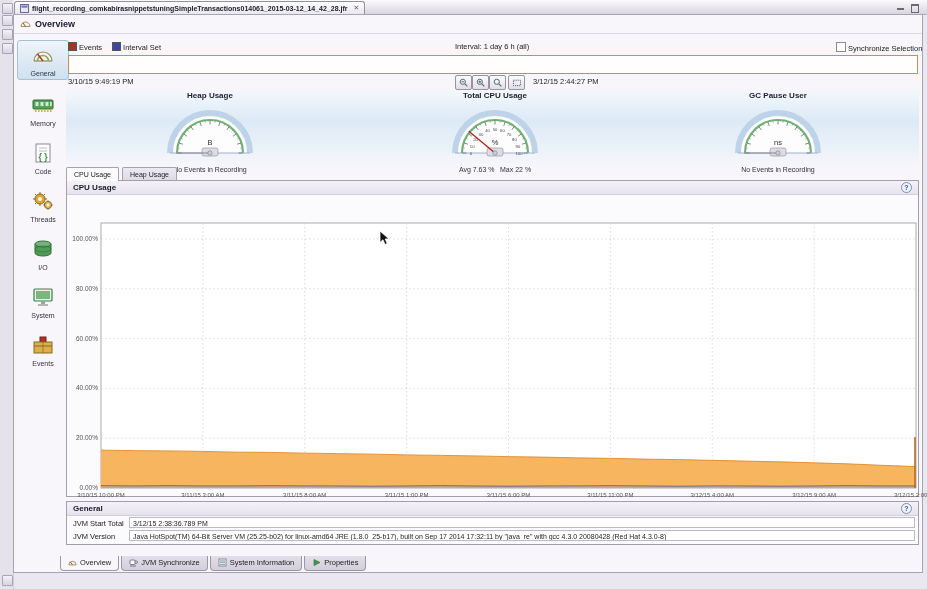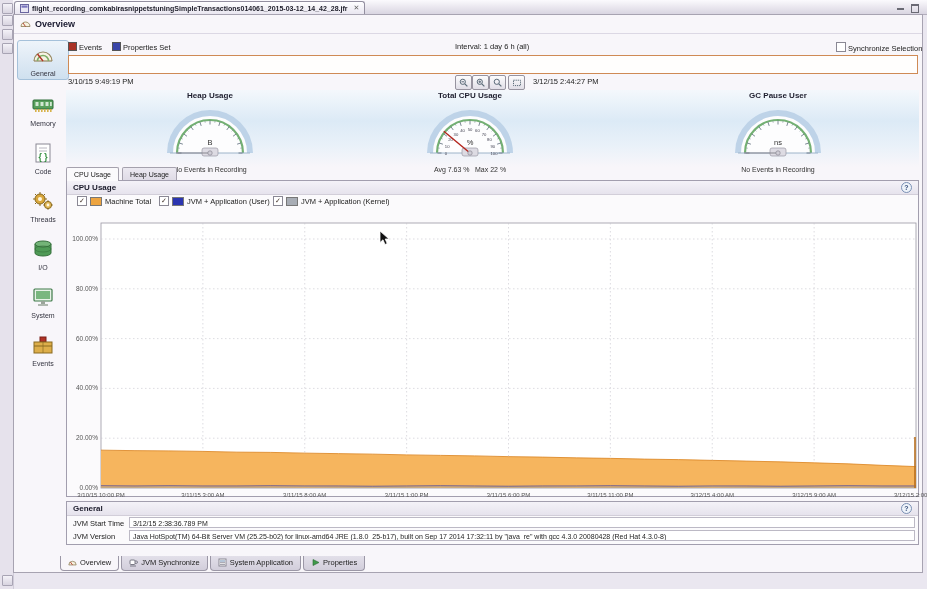--- a/index.html
+++ b/index.html
@@ -185,21 +185,21 @@
     </svg>
     <div class="side-label">Events</div>
   </div>
 
   <div class="abs" style="left:68px;top:42px">
     <span class="chip" style="background:#a93226"></span>
     <span>Events</span>
   </div>
   <div class="abs" style="left:112px;top:42px">
     <span class="chip" style="background:#3a46a8"></span>
-    <span>Properties Set</span>
+    <span>Interval Set</span>
   </div>
   <div class="abs" style="left:455px;top:42px">Interval: 1 day 6 h (all)</div>
   <div class="abs" style="left:836px;top:42px">
     <span class="cb"></span>
     <span>Synchronize Selection</span>
   </div>
 
   <div id="range-sel"></div>
 
   <div class="abs" style="left:68px;top:77px">3/10/15 9:49:19 PM</div>
@@ -260,21 +260,21 @@
         <line x1="87.17569898774522" y1="38.153289757943824" x2="88.95771203612196" y2="37.24530875846473" stroke="#5a6a78" stroke-width="0.4"></line>
         <line x1="87.10511071441188" y1="43.193015660314" x2="90.9093367795925" y2="41.95694768281421" stroke="#5a6a78" stroke-width="0.8"></line>
         <line x1="90.1244943881517" y1="47.228748816272955" x2="92.09987106934197" y2="46.91587988619249" stroke="#5a6a78" stroke-width="0.4"></line>
         <line x1="88.5" y1="52" x2="92.5" y2="52" stroke="#5a6a78" stroke-width="0.8"></line>
         <rect x="52" y="47" width="16" height="8" rx="2" fill="#dddbe3" stroke="#9a98a4" stroke-width="0.7"></rect>
         <line x1="60" y1="52" x2="26" y2="51.99999999999999" stroke="#88888f" stroke-width="1.1"></line>
         <circle cx="60" cy="52" r="2.2" fill="#cfcdd6" stroke="#8a8894" stroke-width="0.7"></circle>
       </svg>
     <div class="gauge-status">No Events in Recording</div>
   </div>
-  <div class="gauge-block" style="left:385px">
+  <div class="gauge-block" style="left:410px">
     <div class="gauge-title">Total CPU Usage</div>
     <svg class="gauge-svg" width="120" height="62" viewBox="0 0 120 62">
       <path d="M20 52 A40 40 0 0 1 100 52" fill="#fdfdfe" stroke="#bed3e8" stroke-width="6"></path>
       <path d="M27 52 A33 33 0 0 1 93 52" fill="none" stroke="#73b073" stroke-width="2.2"></path>
       <line x1="20" y1="52" x2="100" y2="52" stroke="#9eb4ca" stroke-width="1"></line>
       <text x="60" y="44" text-anchor="middle" font-size="7.5" fill="#333">%</text>
     <line x1="31.5" y1="52" x2="27.5" y2="51.99999999999999" stroke="#5a6a78" stroke-width="0.8"></line>
         <line x1="29.8755056118483" y1="47.228748816272955" x2="27.900128930658028" y2="46.91587988619249" stroke="#5a6a78" stroke-width="0.4"></line>
         <line x1="32.89488928558812" y1="43.193015660313996" x2="29.09066322040751" y2="41.9569476828142" stroke="#5a6a78" stroke-width="0.8"></line>
         <line x1="32.82430101225478" y1="38.153289757943824" x2="31.042287963878046" y2="37.24530875846473" stroke="#5a6a78" stroke-width="0.4"></line>
@@ -352,37 +352,20 @@
   </div>
   <div class="mini-tab" style="left:122px">
     <span>Heap Usage</span>
   </div>
 
   <div class="sec" style="left:66px;top:180px;width:853px;height:317px">
     <div class="sec-head">
       <span class="sec-title">CPU Usage</span>
       <span class="help">?</span>
     </div>
-    <div class="abs" style="left:0;top:15px;width:100%;height:12px">
-      <span class="leg-item" style="left:10px">
-        <span class="cb">✓</span>
-        <span class="sw" style="background: rgb(237, 164, 64);"></span>
-        <span>Machine Total</span>
-      </span>
-      <span class="leg-item" style="left:92px">
-        <span class="cb">✓</span>
-        <span class="sw" style="background: rgb(43, 53, 176);"></span>
-        <span>JVM + Application (User)</span>
-      </span>
-      <span class="leg-item" style="left:206px">
-        <span class="cb">✓</span>
-        <span class="sw" style="background: rgb(168, 173, 181);"></span>
-        <span>JVM + Application (Kernel)</span>
-      </span>
-    </div>
     <svg id="cpu-chart" style="position:absolute;left:4px;top:30px" width="857" height="290" viewBox="0 0 857 290">
         <rect x="30" y="12" width="815" height="265" fill="#ffffff" stroke="#9a97a3" stroke-width="0.8"></rect>
         <text x="27" y="279" text-anchor="end" font-size="6.5" fill="#555">0.00%</text>
         <line x1="30" y1="227.2" x2="845" y2="227.2" stroke="#c6c4cd" stroke-width="0.6" stroke-dasharray="1.5,2.5"></line>
         <text x="27" y="229.2" text-anchor="end" font-size="6.5" fill="#555">20.00%</text>
         <line x1="30" y1="177.39999999999998" x2="845" y2="177.39999999999998" stroke="#c6c4cd" stroke-width="0.6" stroke-dasharray="1.5,2.5"></line>
         <text x="27" y="179.39999999999998" text-anchor="end" font-size="6.5" fill="#555">40.00%</text>
         <line x1="30" y1="127.6" x2="845" y2="127.6" stroke="#c6c4cd" stroke-width="0.6" stroke-dasharray="1.5,2.5"></line>
         <text x="27" y="129.6" text-anchor="end" font-size="6.5" fill="#555">60.00%</text>
         <line x1="30" y1="77.79999999999998" x2="845" y2="77.79999999999998" stroke="#c6c4cd" stroke-width="0.6" stroke-dasharray="1.5,2.5"></line>
@@ -412,21 +395,21 @@
         <line x1="844" y1="277" x2="844" y2="225.95499999999998" stroke="#b86f1e" stroke-width="1.6"></line>
       </svg>
   </div>
 
   <div class="sec" style="left:66px;top:501px;width:853px;height:44px">
     <div class="sec-head">
       <span class="sec-title">General</span>
       <span class="help">?</span>
     </div>
     <div>
-      <span class="glabel" style="top:17px">JVM Start Time</span>
+      <span class="glabel" style="top:17px">JVM Start Total</span>
       <span class="gcell" style="top:15px">3/12/15 2:38:36.789 PM</span>
     </div>
     <div>
       <span class="glabel" style="top:30px">JVM Version</span>
       <span class="gcell" style="top:28px">Java HotSpot(TM) 64-Bit Server VM (25.25-b02) for linux-amd64 JRE (1.8.0_25-b17), built on Sep 17 2014 17:32:11 by "java_re" with gcc 4.3.0 20080428 (Red Hat 4.3.0-8)</span>
     </div>
   </div>
 
   <div id="btabs">
     <div class="btab active">
@@ -445,21 +428,21 @@
       </svg>
       <span>JVM Synchronize</span>
     </div>
     <div class="btab">
       <svg width="9" height="9" viewBox="0 0 9 9">
         <rect x="1" y="1" width="7" height="7" fill="#fff" stroke="#8a8894"></rect>
         <line x1="2" y1="3" x2="7" y2="3" stroke="#6a8ab0"></line>
           <line x1="2" y1="4.7" x2="7" y2="4.7" stroke="#9a98a4"></line>
         <line x1="2" y1="6.4" x2="7" y2="6.4" stroke="#9a98a4"></line>
       </svg>
-      <span>System Application</span>
+      <span>System Information</span>
     </div>
     <div class="btab">
       <svg width="9" height="9" viewBox="0 0 9 9">
         <polygon points="2,1.5 8,4.5 2,7.5" fill="#3f9a4a" stroke="#2a6a34" stroke-width="0.6"></polygon>
       </svg>
       <span>Properties</span>
     </div>
   </div>
 
   <svg class="abs" style="left:379px;top:230px" width="12" height="16" viewBox="0 0 12 16">

